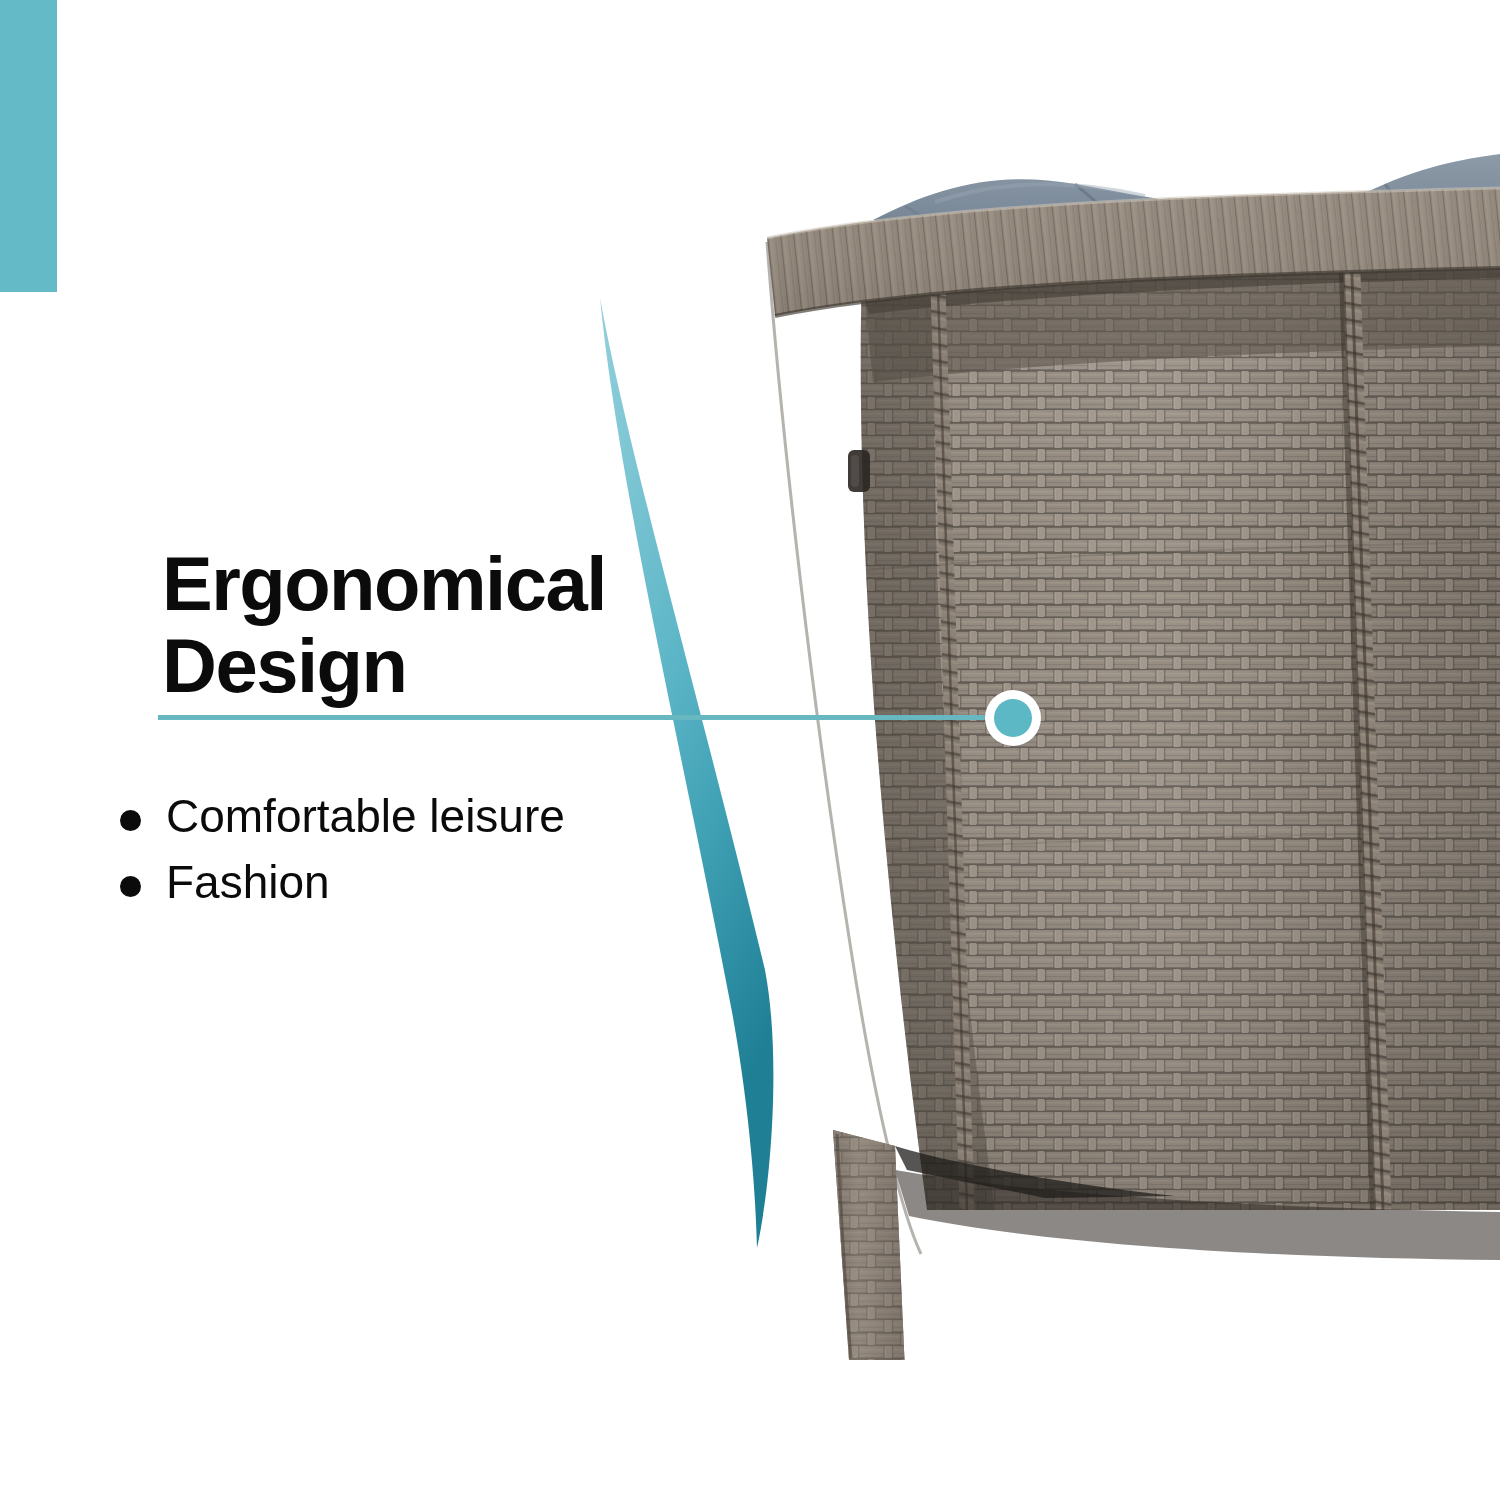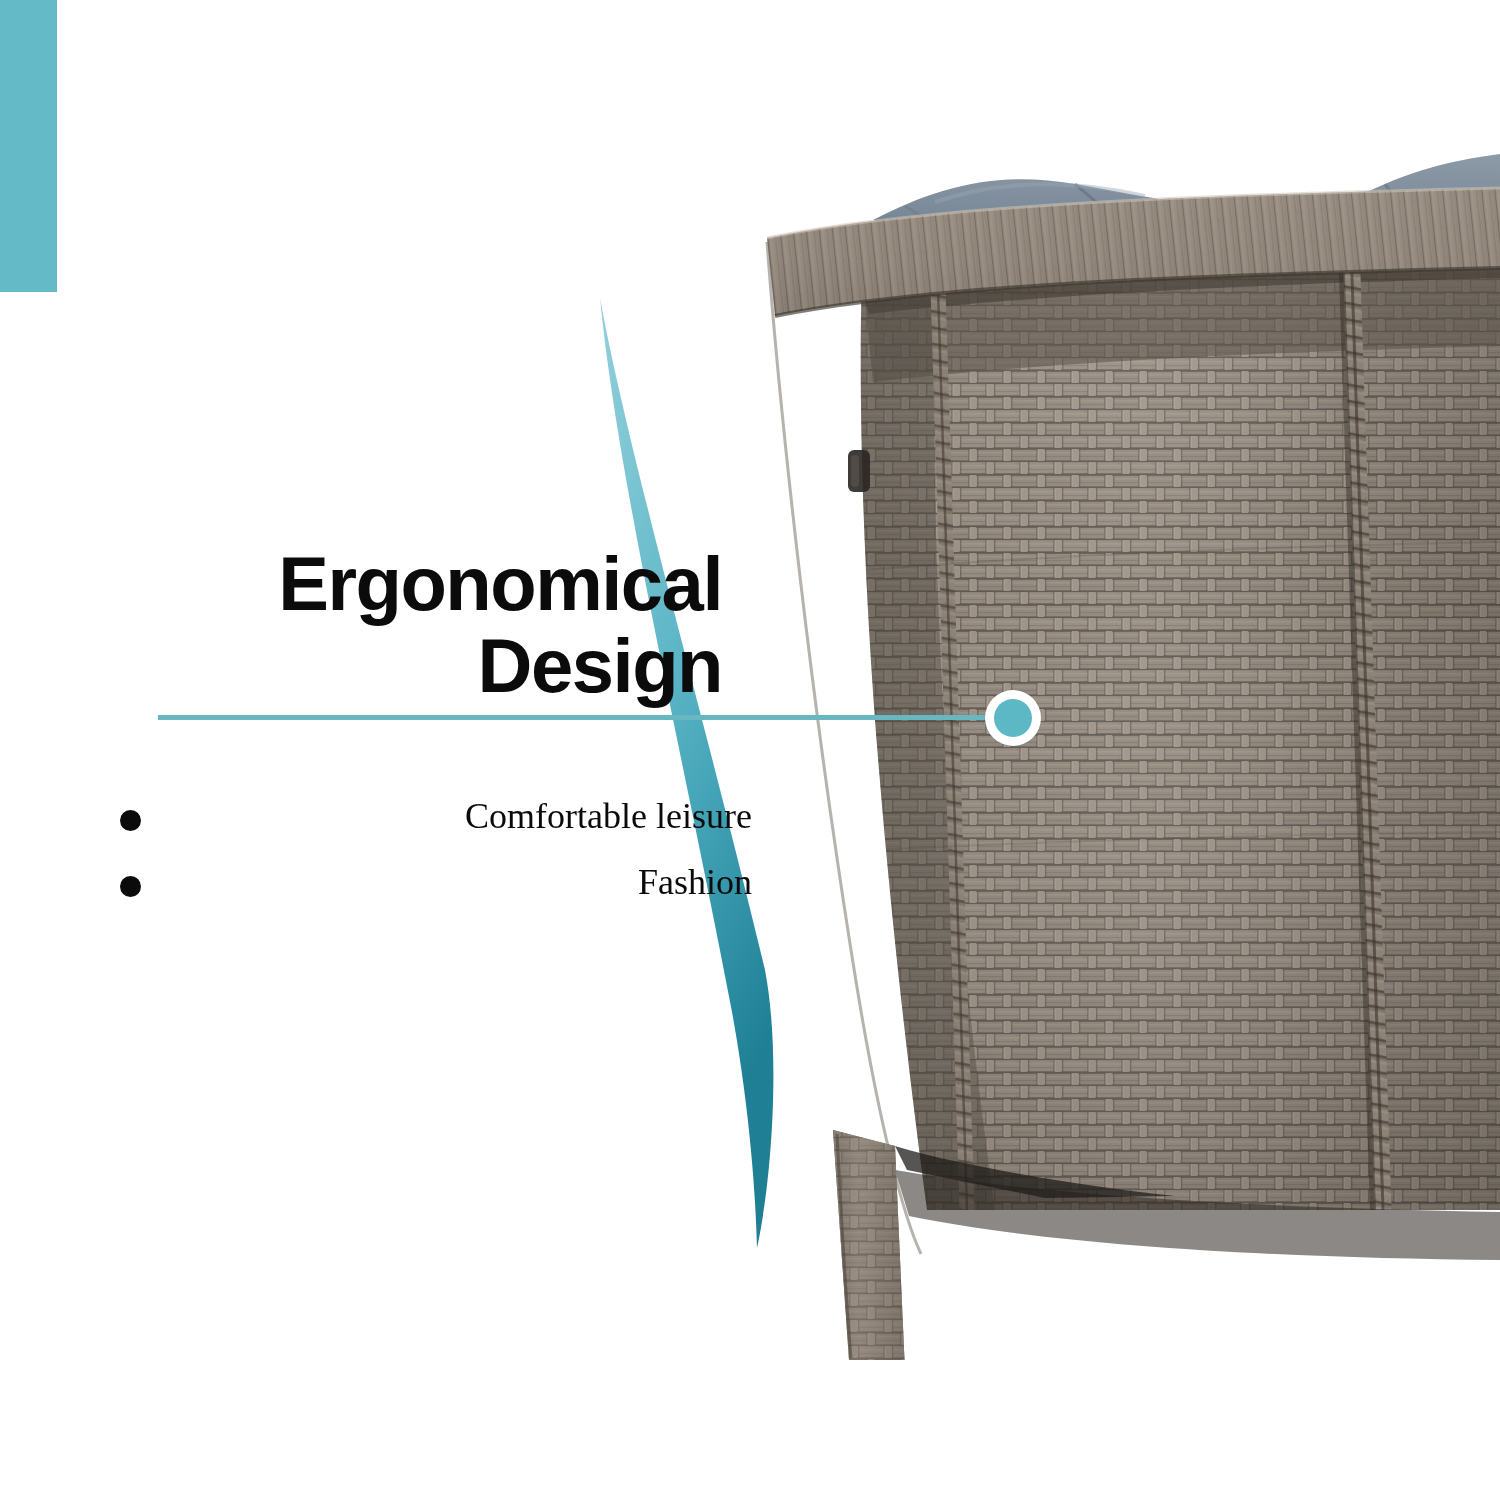--- a/index.html
+++ b/index.html
@@ -12,21 +12,20 @@
     font-family: "Liberation Sans", sans-serif;
     -webkit-font-smoothing: antialiased;
   }
 
   #canvas {
     position: relative;
     width: 1500px;
     height: 1500px;
     background: #ffffff;
     overflow: hidden;
-    text-align: right;
   }
 
   
   #corner-bar {
     position: absolute;
     left: 0;
     top: 0;
     width: 57px;
     height: 292px;
     background: #64bac6;
@@ -104,26 +103,25 @@
     top: 786px;
     list-style: none;
     margin: 0;
     padding: 0;
     width: 640px;
   }
   #feature-list li {
     position: relative;
     height: 66px;
     padding-left: 54px;
-    font-size: 36px;
+    font-size: 46px;
     line-height: 60px;
     font-weight: normal;
     color: #0b0b0b;
     white-space: nowrap;
-    font-family: Liberation Serif, serif;
   }
   #feature-list li .bullet-marker {
     position: absolute;
     left: 8px;
     top: 24px;
     width: 21px;
     height: 21px;
     border-radius: 50%;
     background: #0b0b0b;
   }

